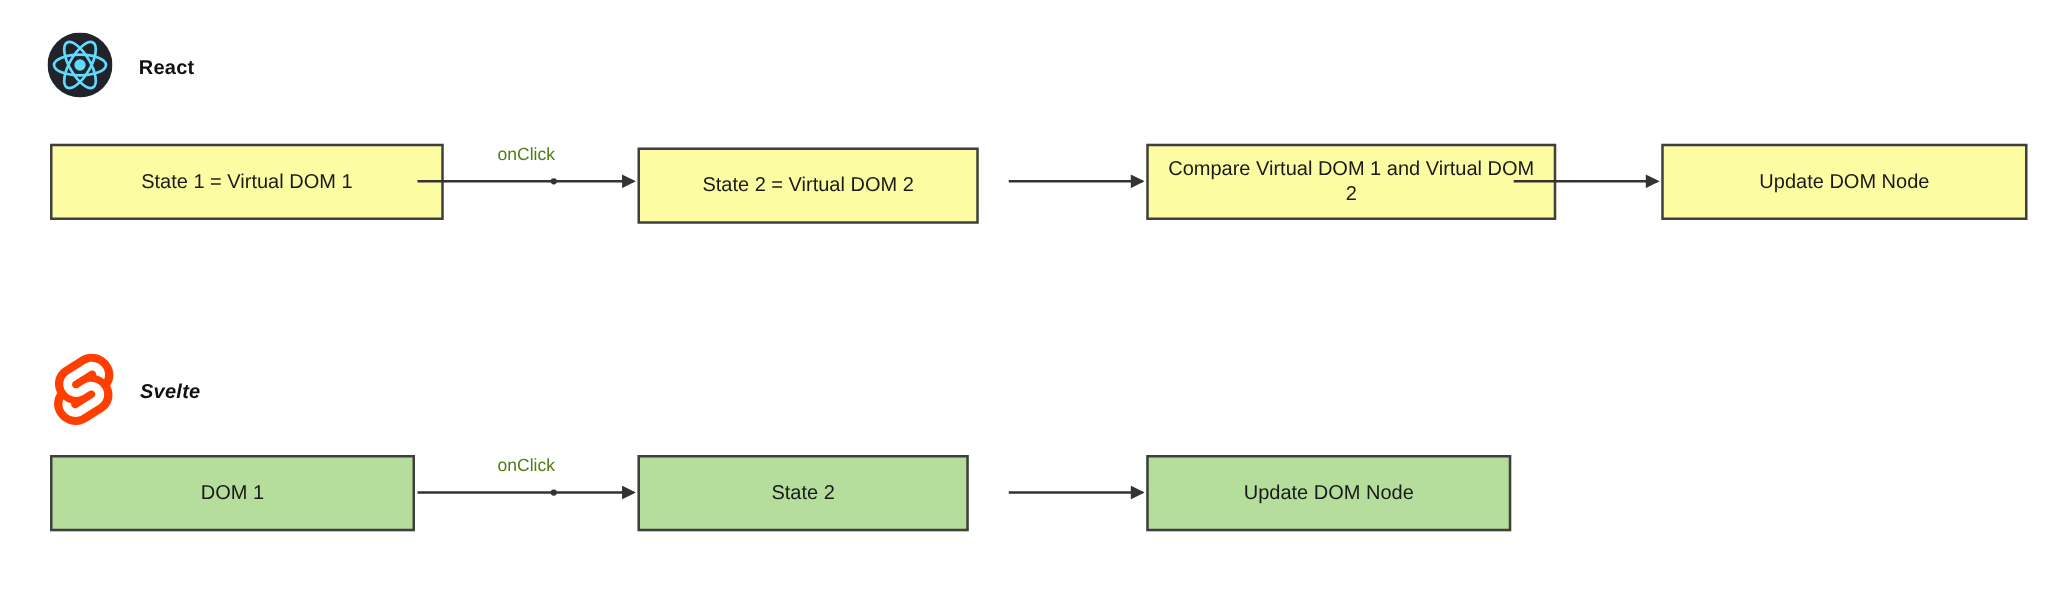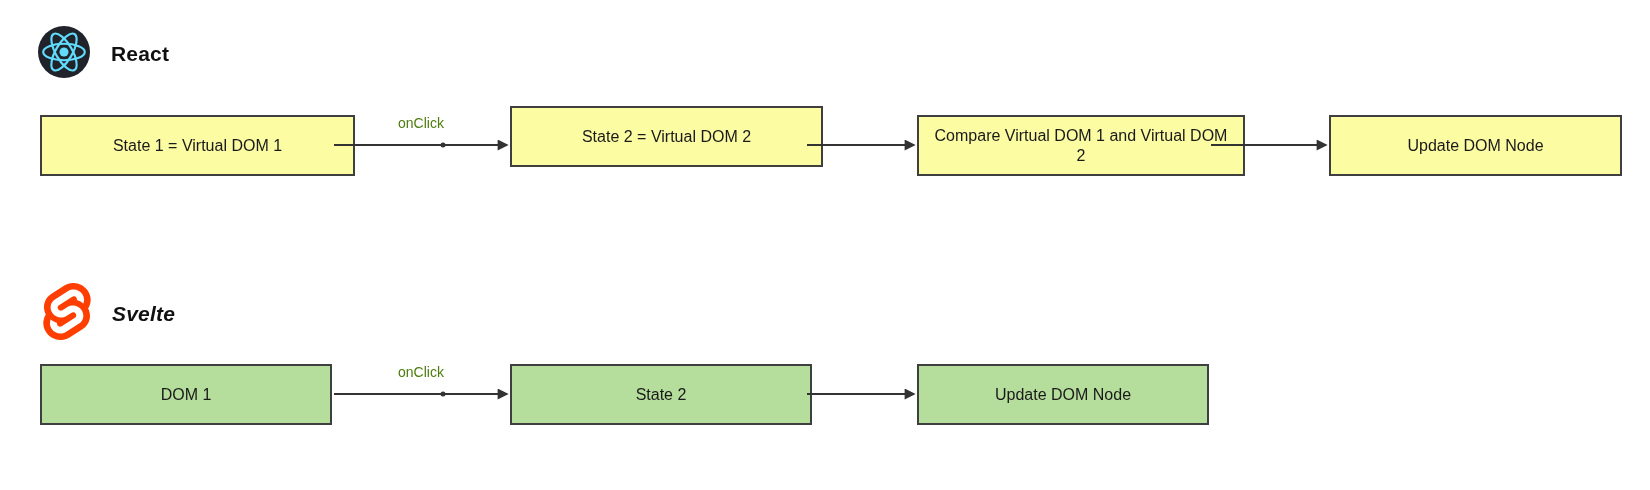--- a/index.html
+++ b/index.html
@@ -23,21 +23,21 @@
     background:var(--background);
     overflow:hidden;
   }
   .framework-header{
     position:absolute;
     display:flex;
     align-items:center;
     gap:21px;
   }
   .framework-title{
-    font-size:21px;
+    font-size:16px;
     font-weight:bold;
     color:#111;
     letter-spacing:.2px;
   }
   .logo{display:block;}
   .node{
     position:absolute;
     height:61px;
     border:2px solid var(--node-border);
     display:flex;
@@ -80,36 +80,36 @@
           <ellipse rx="9.6" ry="3.8"></ellipse>
           <ellipse rx="9.6" ry="3.8" transform="rotate(60)"></ellipse>
           <ellipse rx="9.6" ry="3.8" transform="rotate(120)"></ellipse>
         </g>
       </svg>
     </span>
     <span class="framework-title">React</span>
   </div>
 
   <div class="node react-node" style="left:40px;top:115px;width:315px;">State 1 = Virtual DOM 1</div>
-  <div class="node react-node" style="left:510px;top:106px;width:313px;">State 2 = Virtual DOM 2</div>
+  <div class="node react-node" style="left:510px;top:118px;width:273px;">State 2 = Virtual DOM 2</div>
   <div class="node react-node" style="left:917px;top:115px;width:328px;">Compare Virtual DOM 1 and Virtual DOM 2</div>
   <div class="node react-node" style="left:1329px;top:115px;width:293px;">Update DOM Node</div>
 
   <div class="framework-header" style="left:43px;top:283px;font-style:italic;">
     <span class="logo">
       <svg width="48" height="57" viewBox="0 0 98.1 118">
         <path fill="#FF3E00" d="M91.8 15.6C80.9-.1 59.2-4.7 43.6 5.2L16.1 22.8C8.6 27.5 3.4 35.2 1.9 43.9c-1.3 7.3-.2 14.8 3.3 21.3-2.4 3.6-4 7.6-4.7 11.8-1.6 8.9.5 18.1 5.7 25.4 11 15.7 32.6 20.3 48.2 10.4l27.5-17.5c7.5-4.7 12.7-12.4 14.2-21.1 1.3-7.3.2-14.8-3.3-21.3 2.4-3.6 4-7.6 4.7-11.8 1.7-9-.4-18.2-5.7-25.5"></path>
         <path fill="#fff" d="M40.9 103.9c-8.9 2.3-18.2-1.2-23.4-8.7-3.2-4.4-4.4-9.9-3.5-15.3.2-.9.4-1.7.6-2.6l.5-1.6 1.4 1c3.3 2.4 6.9 4.2 10.8 5.4l1 .3-.1 1c-.1 1.4.3 2.9 1.1 4.1 1.6 2.3 4.4 3.4 7.1 2.7.6-.2 1.2-.4 1.7-.7L65.5 72c1.4-.9 2.3-2.2 2.6-3.8.3-1.6-.1-3.3-1-4.6-1.6-2.3-4.4-3.3-7.1-2.6-.6.2-1.2.4-1.7.7l-10.5 6.7c-1.7 1.1-3.6 1.9-5.6 2.4-8.9 2.3-18.2-1.2-23.4-8.7-3.1-4.4-4.4-9.9-3.4-15.3.9-5.2 4.1-9.9 8.6-12.7l27.5-17.5c1.7-1.1 3.6-1.9 5.6-2.5 8.9-2.3 18.2 1.2 23.4 8.7 3.2 4.4 4.4 9.9 3.5 15.3-.2.9-.4 1.7-.7 2.6l-.5 1.6-1.4-1c-3.3-2.4-6.9-4.2-10.8-5.4l-1-.3.1-1c.1-1.4-.3-2.9-1.1-4.1-1.6-2.3-4.4-3.3-7.1-2.6-.6.2-1.2.4-1.7.7L32.4 46.1c-1.4.9-2.3 2.2-2.6 3.8s.1 3.3 1 4.6c1.6 2.3 4.4 3.3 7.1 2.6.6-.2 1.2-.4 1.7-.7l10.5-6.7c1.7-1.1 3.6-1.9 5.6-2.5 8.9-2.3 18.2 1.2 23.4 8.7 3.2 4.4 4.4 9.9 3.5 15.3-.9 5.2-4.1 9.9-8.6 12.7l-27.5 17.5c-1.7 1.1-3.6 2-5.6 2.5"></path>
       </svg>
     </span>
     <span class="framework-title">Svelte</span>
   </div>
 
   <div class="node svelte-node" style="left:40px;top:364px;width:292px;">DOM 1</div>
-  <div class="node svelte-node" style="left:510px;top:364px;width:302px;">State 2</div>
+  <div class="node svelte-node" style="left:510px;top:364px;width:265px;">State 2</div>
   <div class="node svelte-node" style="left:917px;top:364px;width:292px;">Update DOM Node</div>
 
   <svg class="edges">
     <defs>
       <marker id="arrowhead" viewBox="0 0 10 10" refX="8.5" refY="5" markerWidth="7" markerHeight="5.5" orient="auto-start-reverse">
         <path d="M0,0 L10,5 L0,10 z" fill="#333333"></path>
       </marker>
     </defs>
 
     <line x1="334" y1="145" x2="507" y2="145" stroke="#333333" stroke-width="2" marker-end="url(#arrowhead)"></line>

